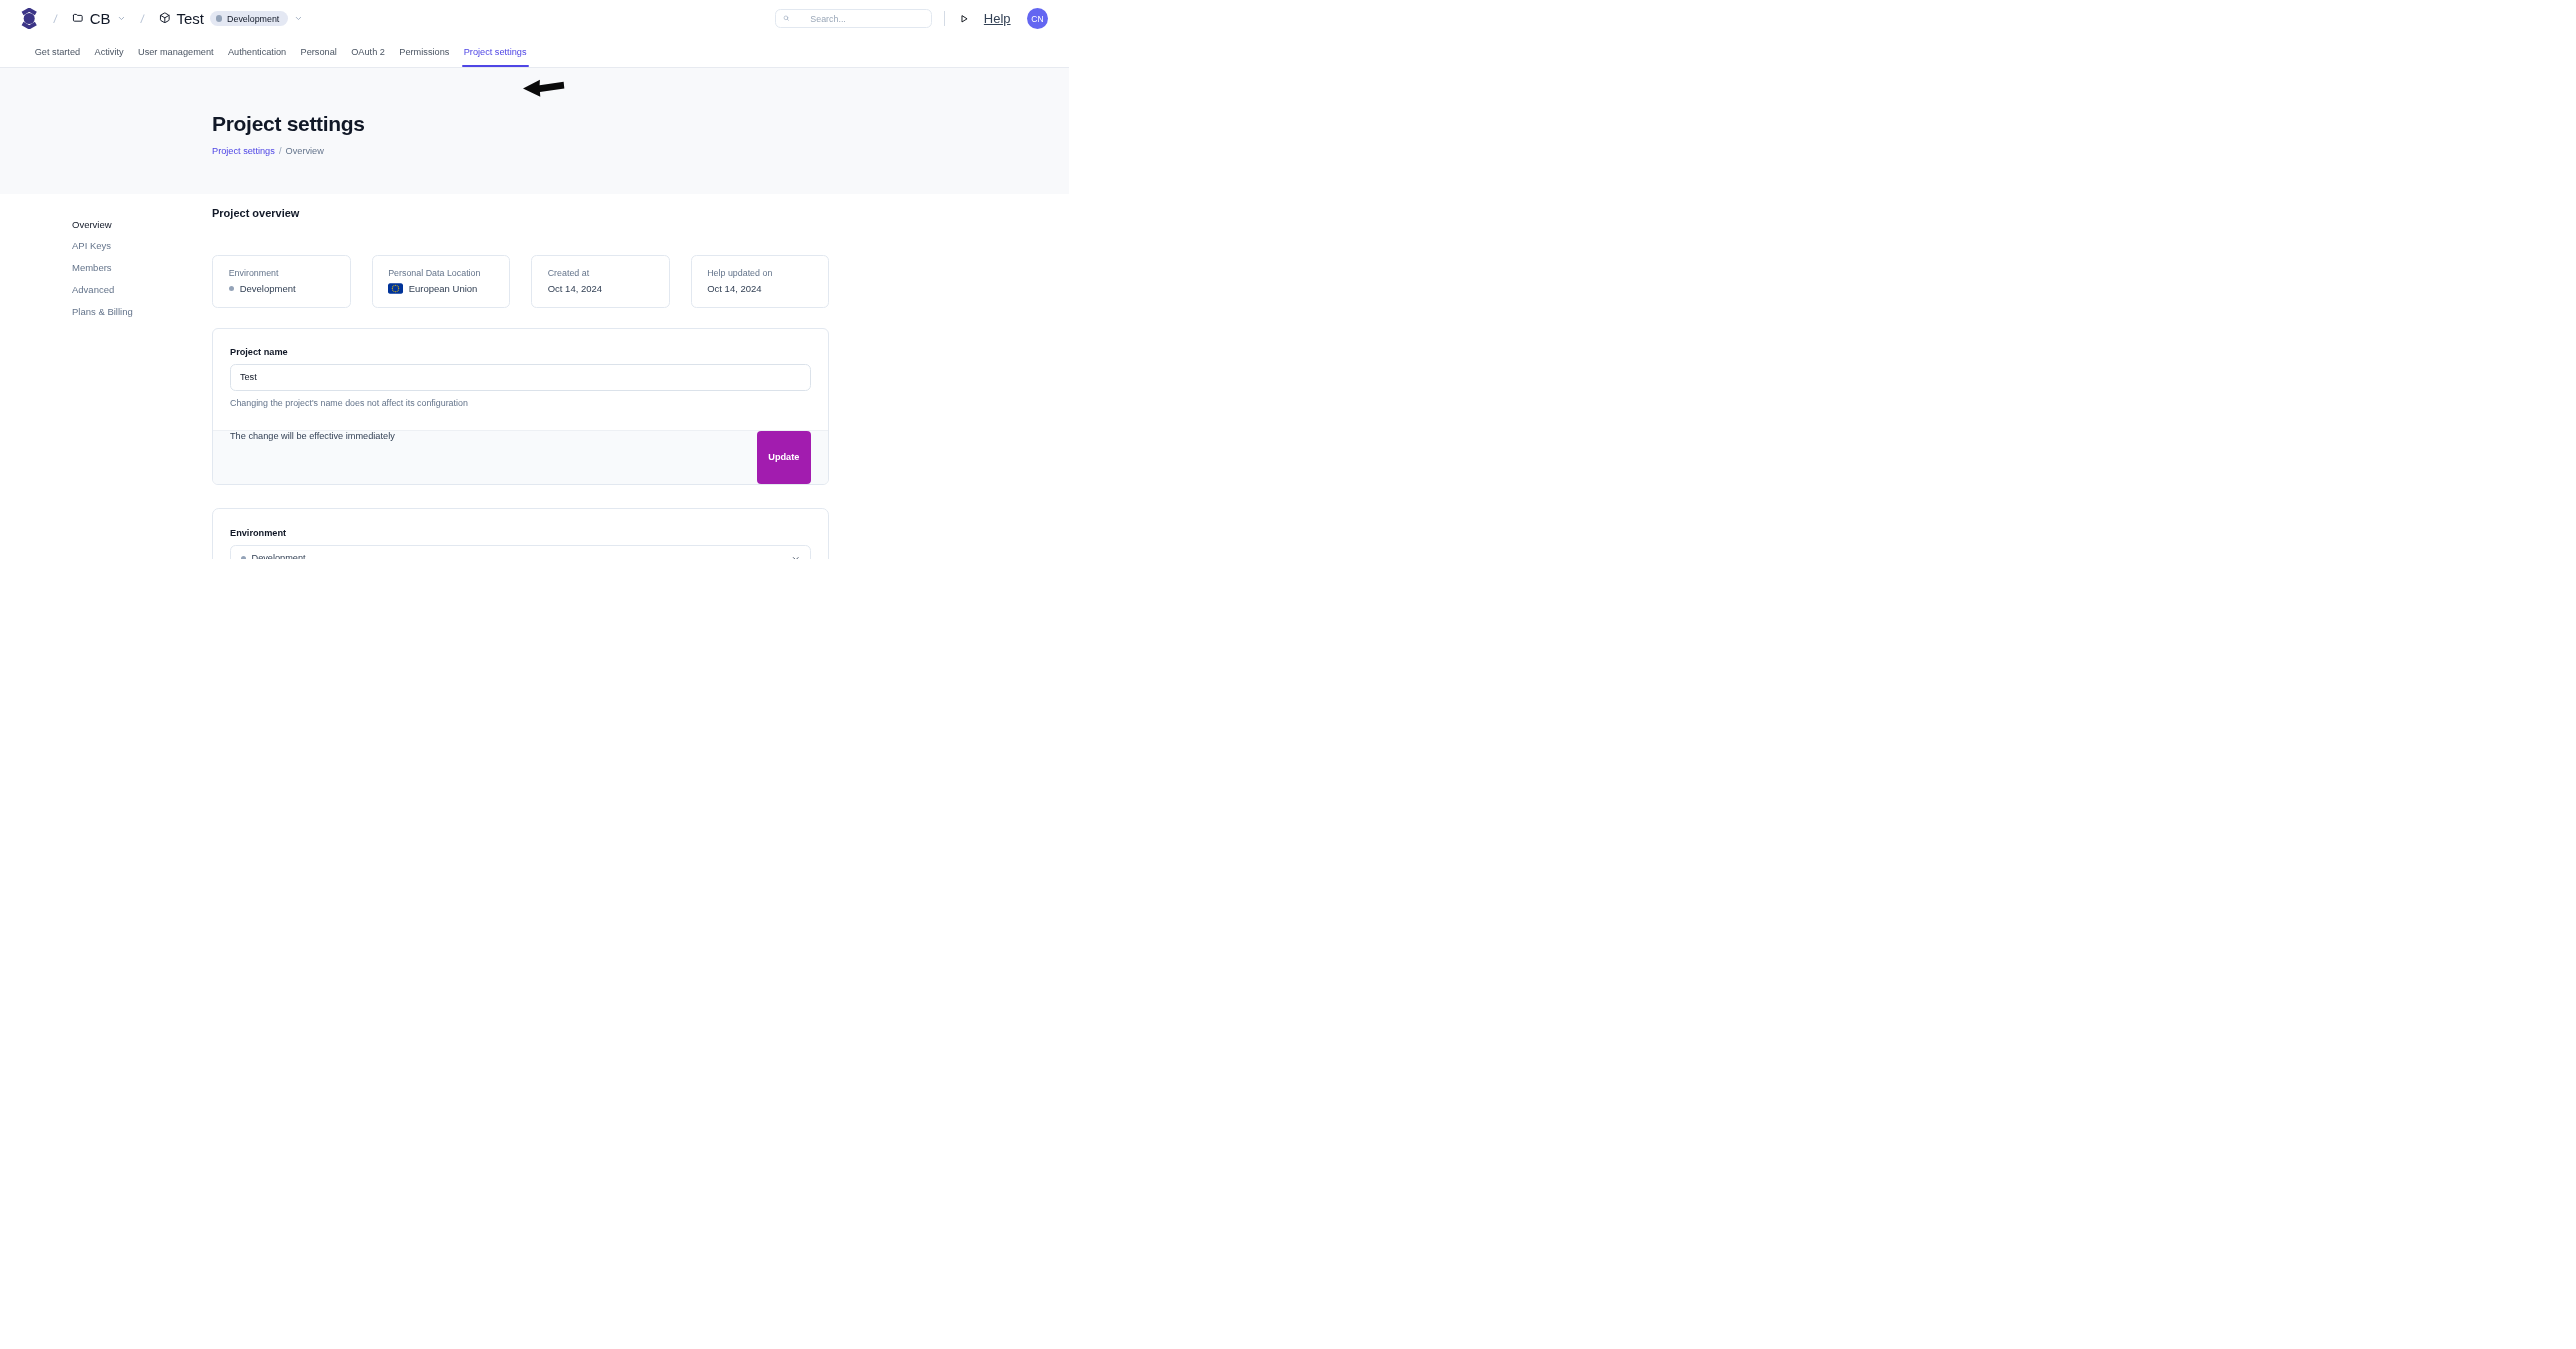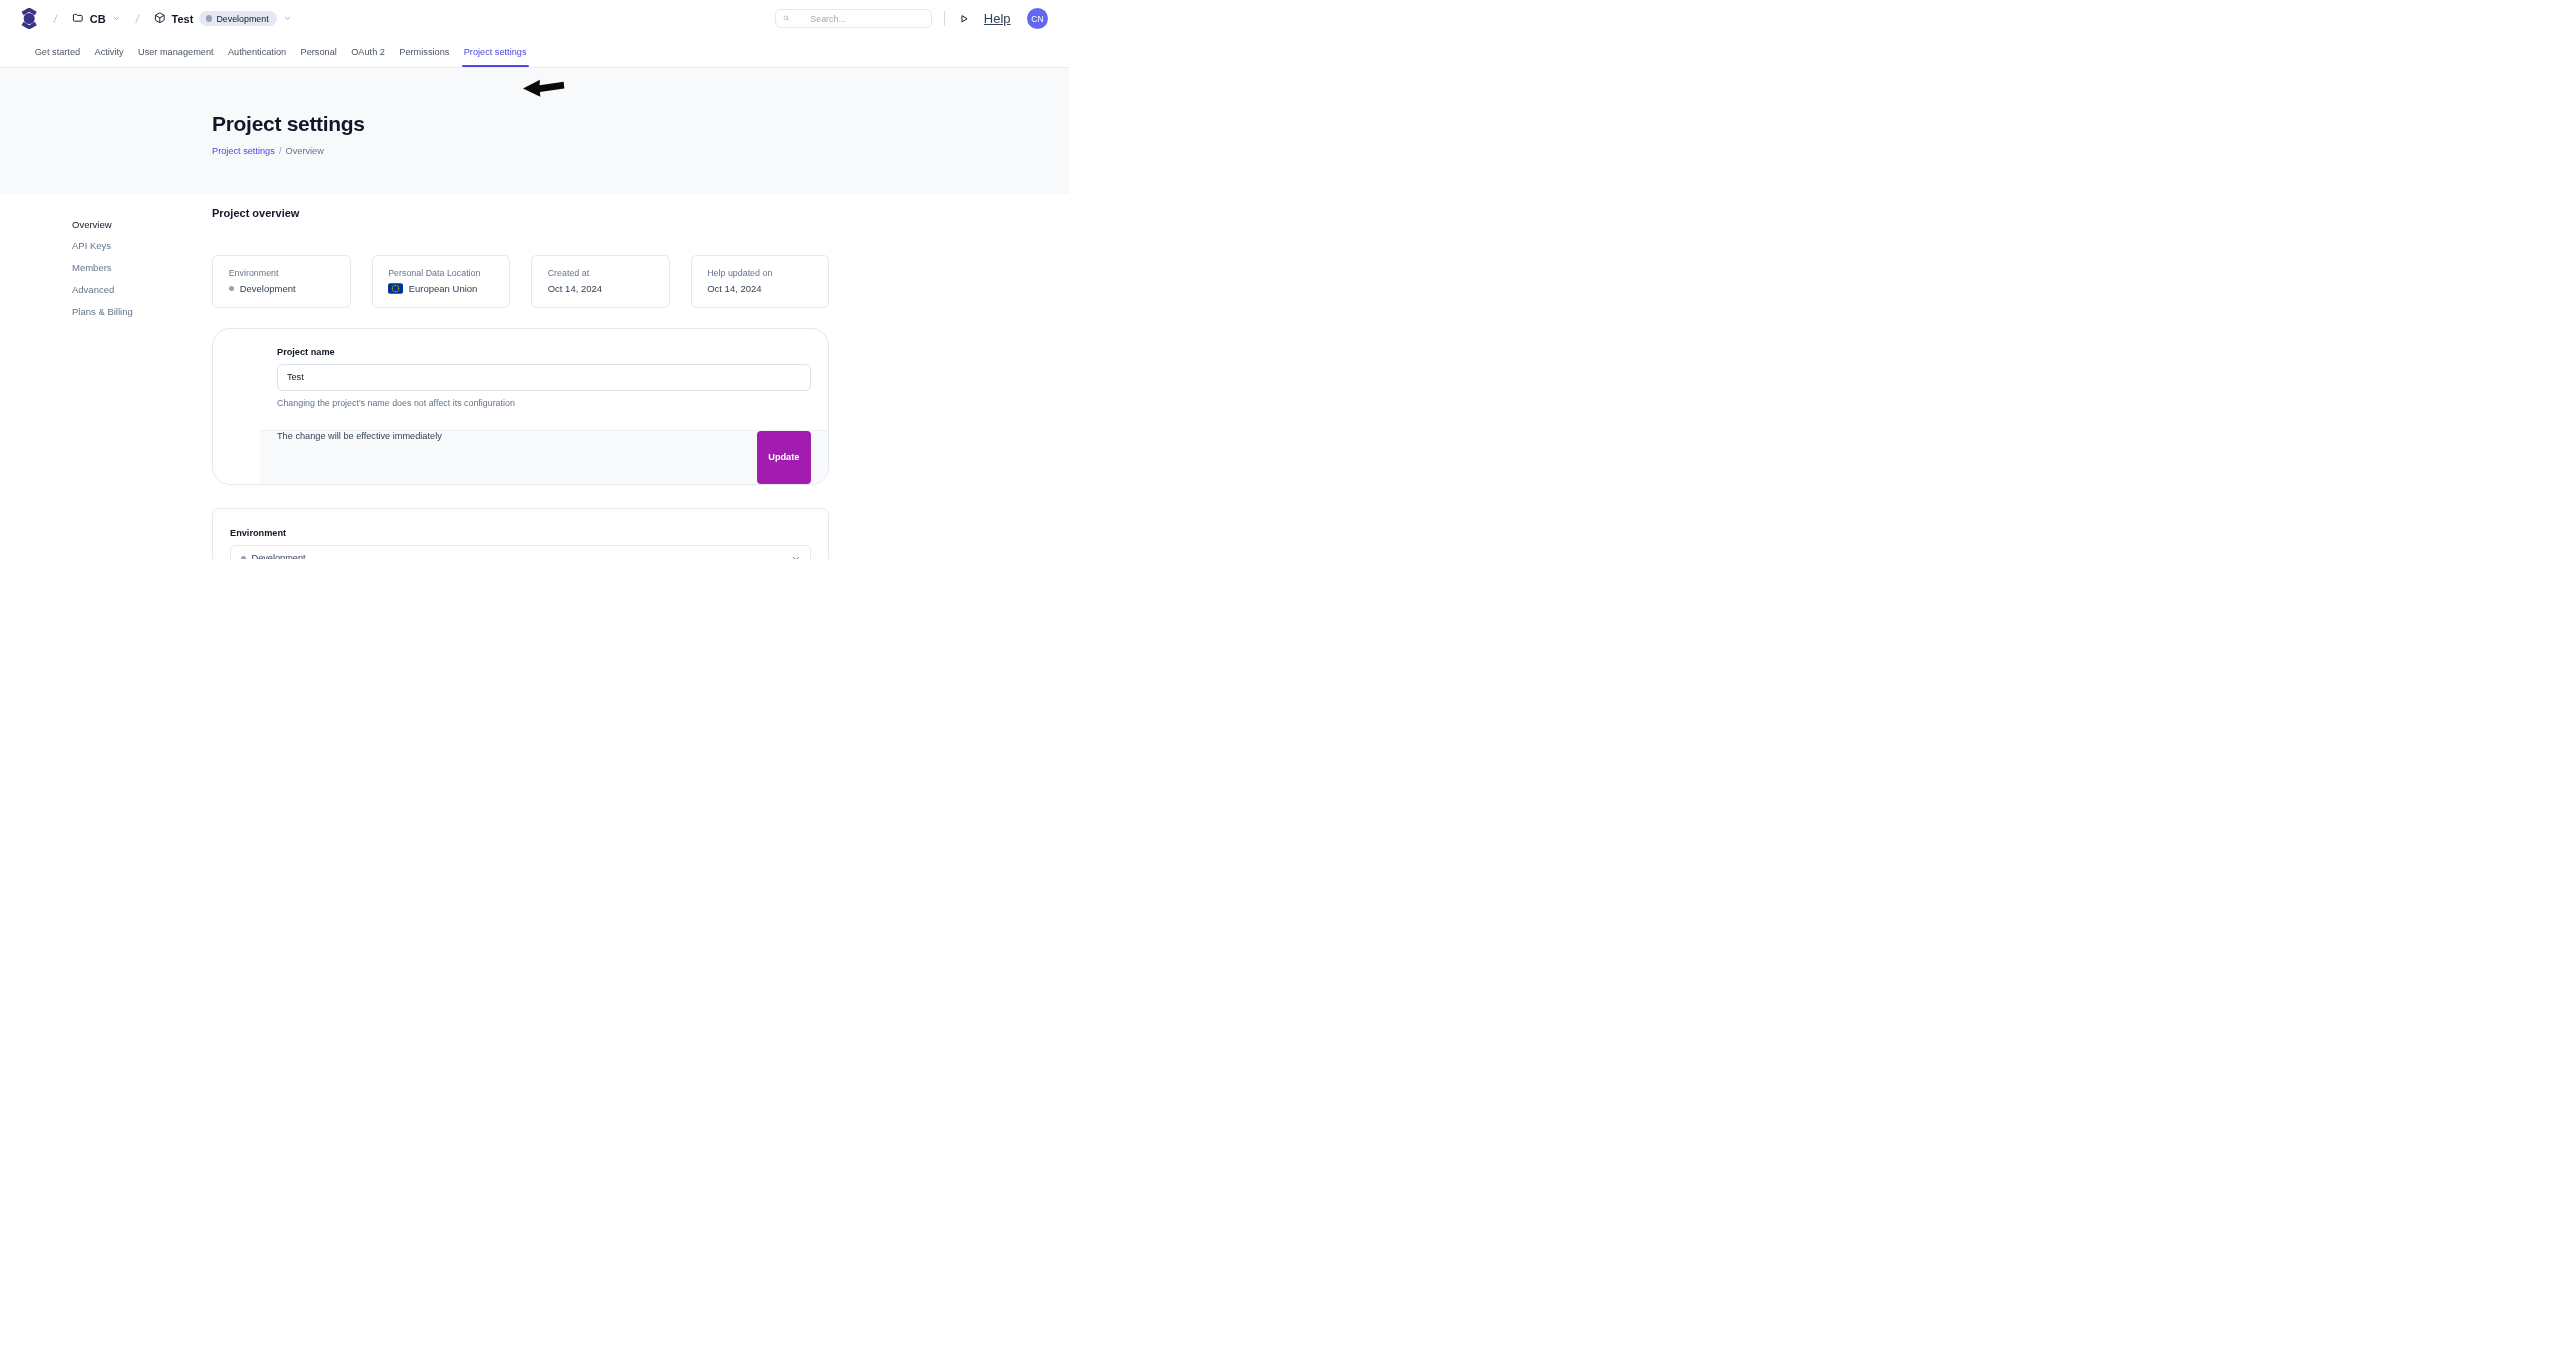--- a/index.html
+++ b/index.html
@@ -5,21 +5,21 @@
   * { margin:0; padding:0; box-sizing:border-box; }
   html,body { width:1069px; height:559px; overflow:hidden; }
   body { font-family:"Liberation Sans", sans-serif; background:#ffffff; color:#0f172a; position:relative; }
 
   
   .topbar { height:37px; display:flex; align-items:center; justify-content:space-between; padding:0 21px 0 20.4px; background:#fff; }
   .tb-left { display:flex; align-items:center; }
   .logo-svg { width:18.4px; height:21px; display:block; }
   .crumb-sep { color:#b6c2d4; font-size:11.6px; font-weight:300; margin:0 15px; transform:skewX(-8deg); }
   .crumb-group { display:flex; align-items:center; gap:6.1px; cursor:pointer; }
-  .crumb-label { font-size:11px; font-weight:700; color:#111827; }
+  .crumb-label { font-size:15px; font-weight:400; color:#111827; }
   .icon-stroke { stroke:#111827; fill:none; stroke-width:2; stroke-linecap:round; stroke-linejoin:round; }
   .chev { stroke:#94a3b8; fill:none; stroke-width:2.2; stroke-linecap:round; stroke-linejoin:round; }
   .env-badge { display:flex; align-items:center; gap:4.8px; background:#e4e8f3; border-radius:8.9px; padding:2.7px 8.2px 2.7px 6.1px; }
   .env-badge .dot { width:6.1px; height:6.1px; border-radius:50%; background:#94a3b8; }
   .env-badge .txt { font-size:8.9px; color:#111827; }
 
   .tb-right { display:flex; align-items:center; }
   .search-box { display:flex; align-items:center; gap:21px; width:157px; height:19px; border:0.7px solid #e2e8f0; border-radius:5.5px; padding:0 6.8px; background:#fff; }
   .search-box input { border:none; outline:none; flex:1; font-size:8.9px; color:#334155; font-family:inherit; background:transparent; }
   .search-box input::placeholder { color:#9aa7b8; }
@@ -52,21 +52,21 @@
   .main-col { position:absolute; left:212px; top:0; width:617px; }
   .section-title { position:absolute; top:13px; font-size:11px; font-weight:600; color:#111827; }
 
   .cards-row { position:absolute; top:61px; width:617px; display:grid; grid-template-columns:repeat(4,1fr); gap:21px; }
   .info-card { background:#fff; border:0.7px solid #e2e8f0; border-radius:5.5px; height:53px; padding:11.6px 15.7px; }
   .info-label { font-size:8.9px; color:#64748b; }
   .info-value { margin-top:5.5px; font-size:9.5px; color:#334155; font-weight:500; display:flex; align-items:center; gap:5.5px; }
   .gray-dot { width:5.5px; height:5.5px; border-radius:50%; background:#94a3b8; flex:0 0 auto; }
   .eu-flag { border-radius:2px; display:block; flex:0 0 auto; }
 
-  .form-card { position:absolute; top:134px; width:617px; background:#fff; border:0.7px solid #e2e8f0; border-radius:18px; overflow:hidden;padding-left:47px; }
+  .form-card { position:absolute; top:134px; width:617px; background:#fff; border:0.7px solid #e2e8f0; border-radius:6px; overflow:hidden; }
   .form-body { padding:18.4px 17px 22px 17px; }
   .field-label { font-size:9.2px; font-weight:700; color:#111827; }
   .text-input { margin-top:6.8px; width:100%; height:26.6px; border:0.7px solid #dbe2ea; border-radius:5.5px; padding:0 8.9px; font-size:9.2px; color:#111827; font-family:inherit; outline:none; background:#fff; display:block; }
   .helper { margin-top:6.8px; font-size:8.9px; color:#64748b; }
   .form-footer { height:54px; background:#f8fafc; border-top:0.7px solid #edf0f4; display:flex; justify-content:space-between; padding:0 17px; }
   .footer-note { font-size:9.2px; color:#334155; }
   .btn-primary { background:#a21caf; color:#fff; border:none; border-radius:4.1px; font-size:9.2px; font-weight:700; padding:4.8px 11.6px; cursor:pointer; font-family:inherit; }
 
   .env-card { position:absolute; top:314px; width:617px; background:#fff; border:0.7px solid #e2e8f0; border-radius:6.8px; padding:19px 17px 20.4px 17px; }
   .select-box { margin-top:6.8px; height:27px; border:0.7px solid #e2e8f0; border-radius:5.5px; display:flex; align-items:center; justify-content:space-between; padding:0 9.5px; cursor:pointer; background:#fff; }

